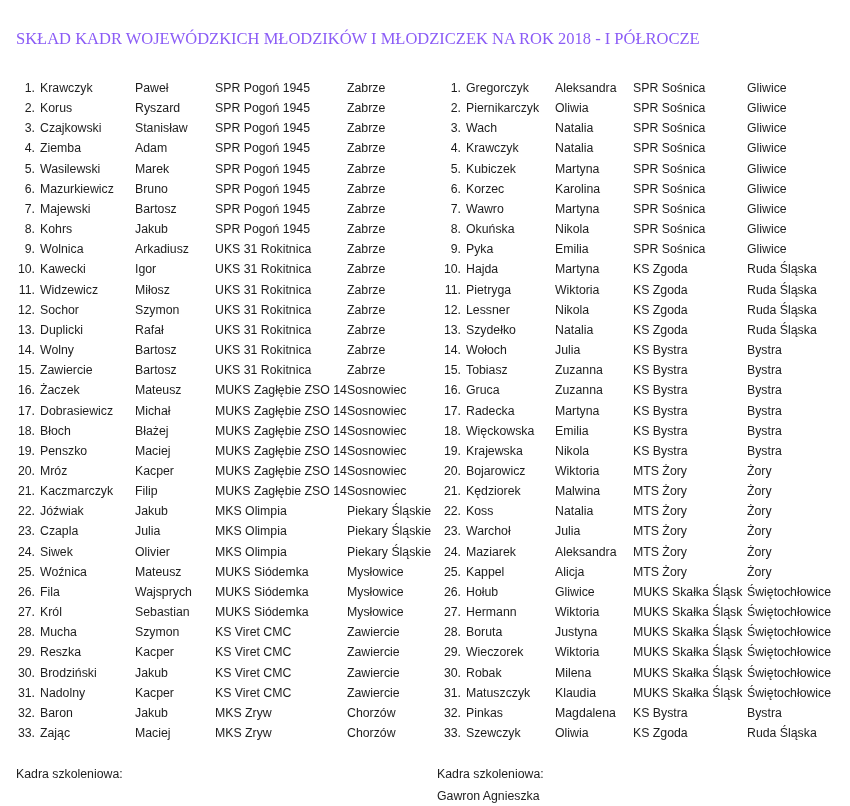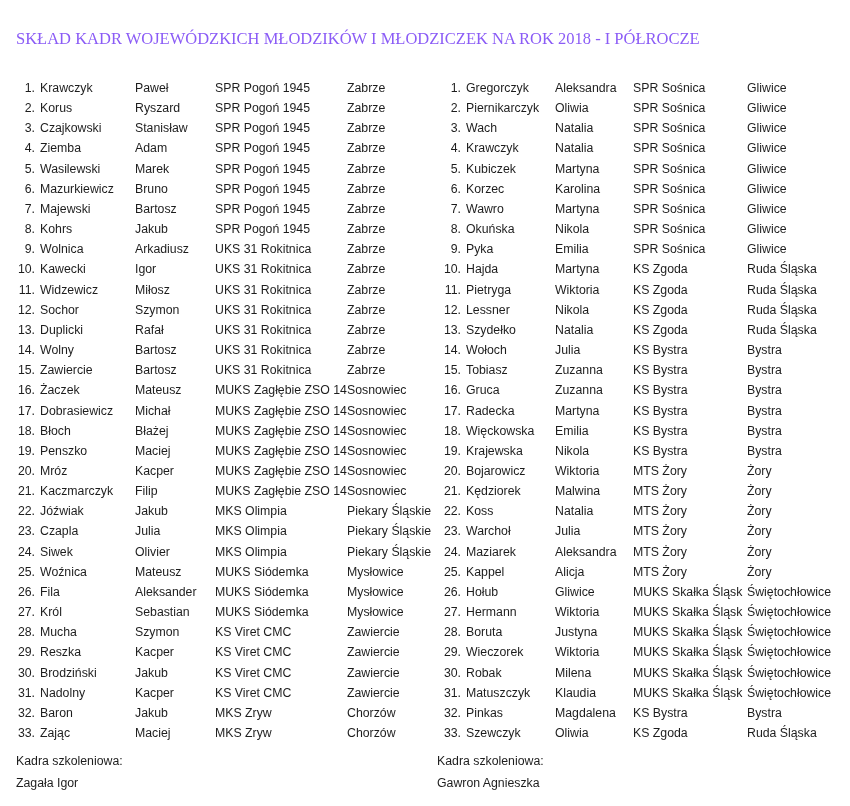--- a/index.html
+++ b/index.html
@@ -44,21 +44,21 @@
     white-space: nowrap;
   }
   .col-left  .row { grid-template-columns: 24px 95px 80px 132px 1fr; }
   .col-right .row { grid-template-columns: 29px 89px 78px 114px 1fr; }
   .c-no {
     text-align: right;
     padding-right: 5px;
   }
   .c-club, .c-city { overflow: visible; }
   .staff {
-    margin-top: 8px;
+    margin-top: 21px;
     line-height: 21.5px;
   }
 </style>
 </head>
 <body>
 
 <div class="page">
 
   <h1 class="title">SKŁAD KADR WOJEWÓDZKICH MŁODZIKÓW I MŁODZICZEK NA ROK 2018 - I PÓŁROCZE</h1>
 
@@ -263,21 +263,21 @@
             <span class="c-no">25.</span>
             <span class="c-surname">Woźnica</span>
             <span class="c-first">Mateusz</span>
             <span class="c-club">MUKS Siódemka</span>
             <span class="c-city">Mysłowice</span>
           </div>
 
           <div class="row">
             <span class="c-no">26.</span>
             <span class="c-surname">Fila</span>
-            <span class="c-first">Aleksander</span>
+            <span class="c-first">Wajsprych</span>
             <span class="c-club">MUKS Siódemka</span>
             <span class="c-city">Mysłowice</span>
           </div>
 
           <div class="row">
             <span class="c-no">27.</span>
             <span class="c-surname">Król</span>
             <span class="c-first">Sebastian</span>
             <span class="c-club">MUKS Siódemka</span>
             <span class="c-city">Mysłowice</span>
@@ -326,24 +326,20 @@
           <div class="row">
             <span class="c-no">33.</span>
             <span class="c-surname">Zając</span>
             <span class="c-first">Maciej</span>
             <span class="c-club">MKS Zryw</span>
             <span class="c-city">Chorzów</span>
           </div>
         </div>
       <div class="staff">
         <div class="staff-label">Kadra szkoleniowa:</div>
-        <div class="staff-names">
-
-            <div class="staff-name">Zagała Igor</div>
-          </div>
       </div>
     </section>
 
     <section class="col col-right">
       <div class="rows">
 
           <div class="row">
             <span class="c-no">1.</span>
             <span class="c-surname">Gregorczyk</span>
             <span class="c-first">Aleksandra</span>

